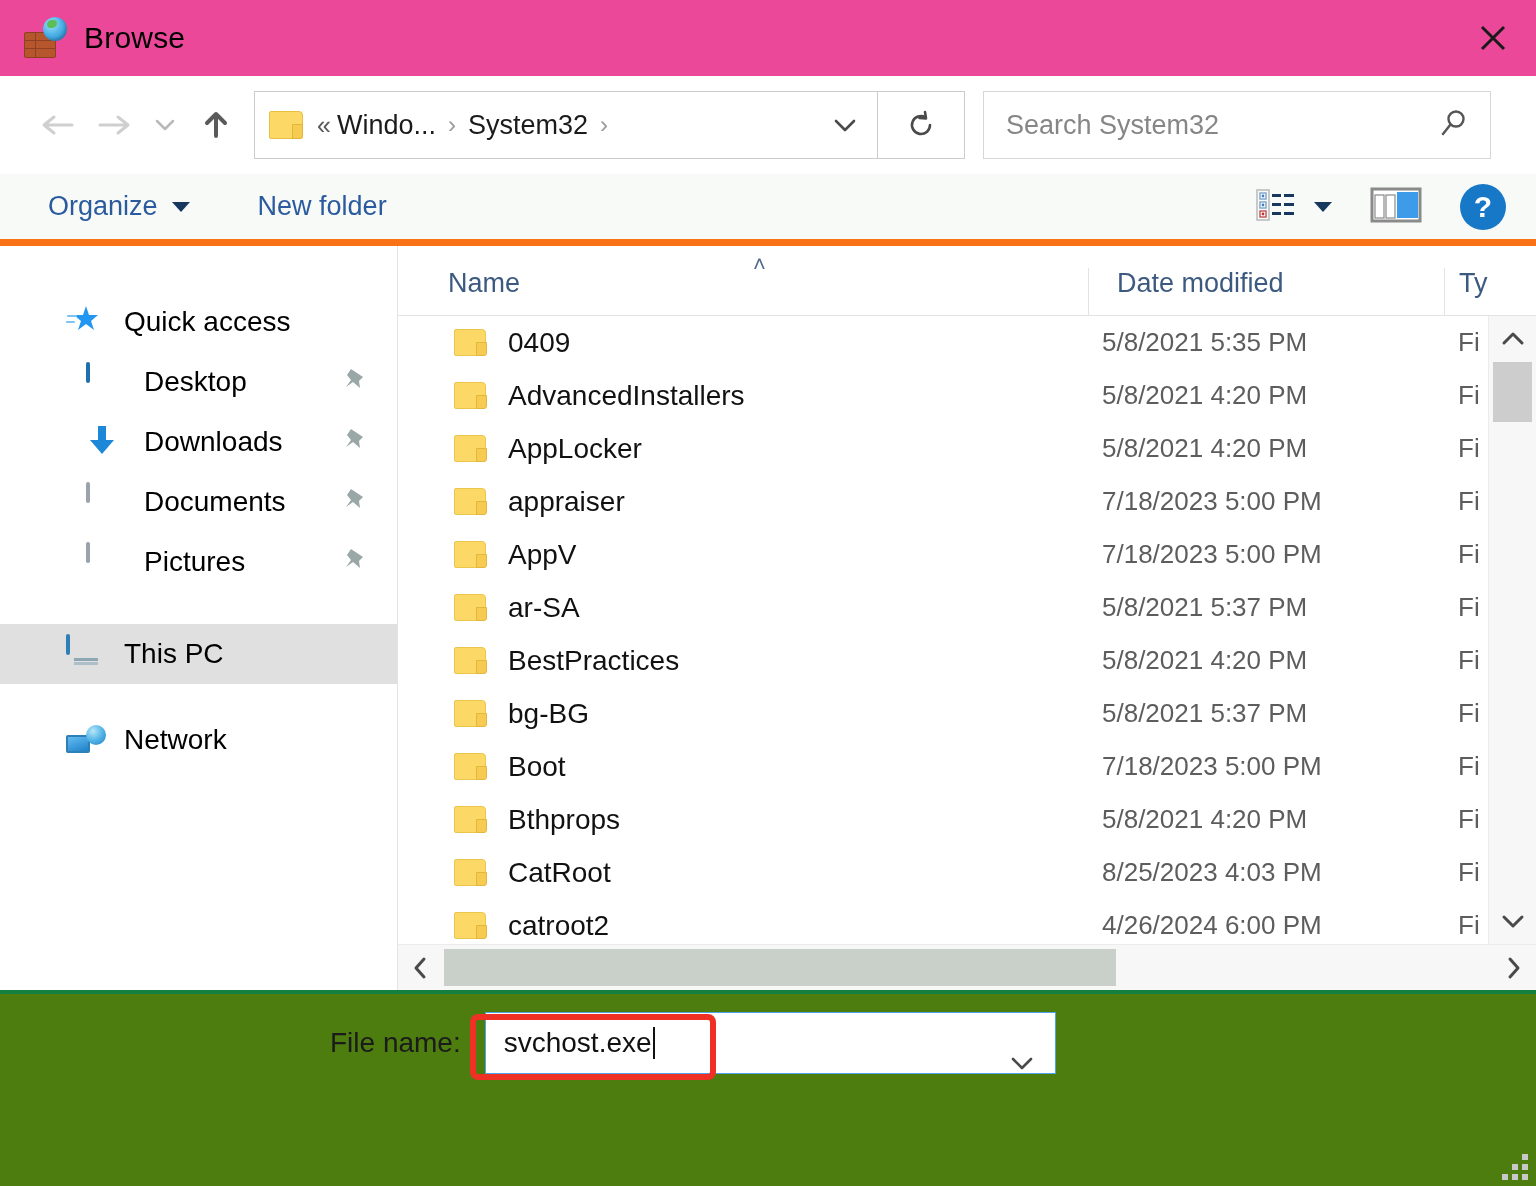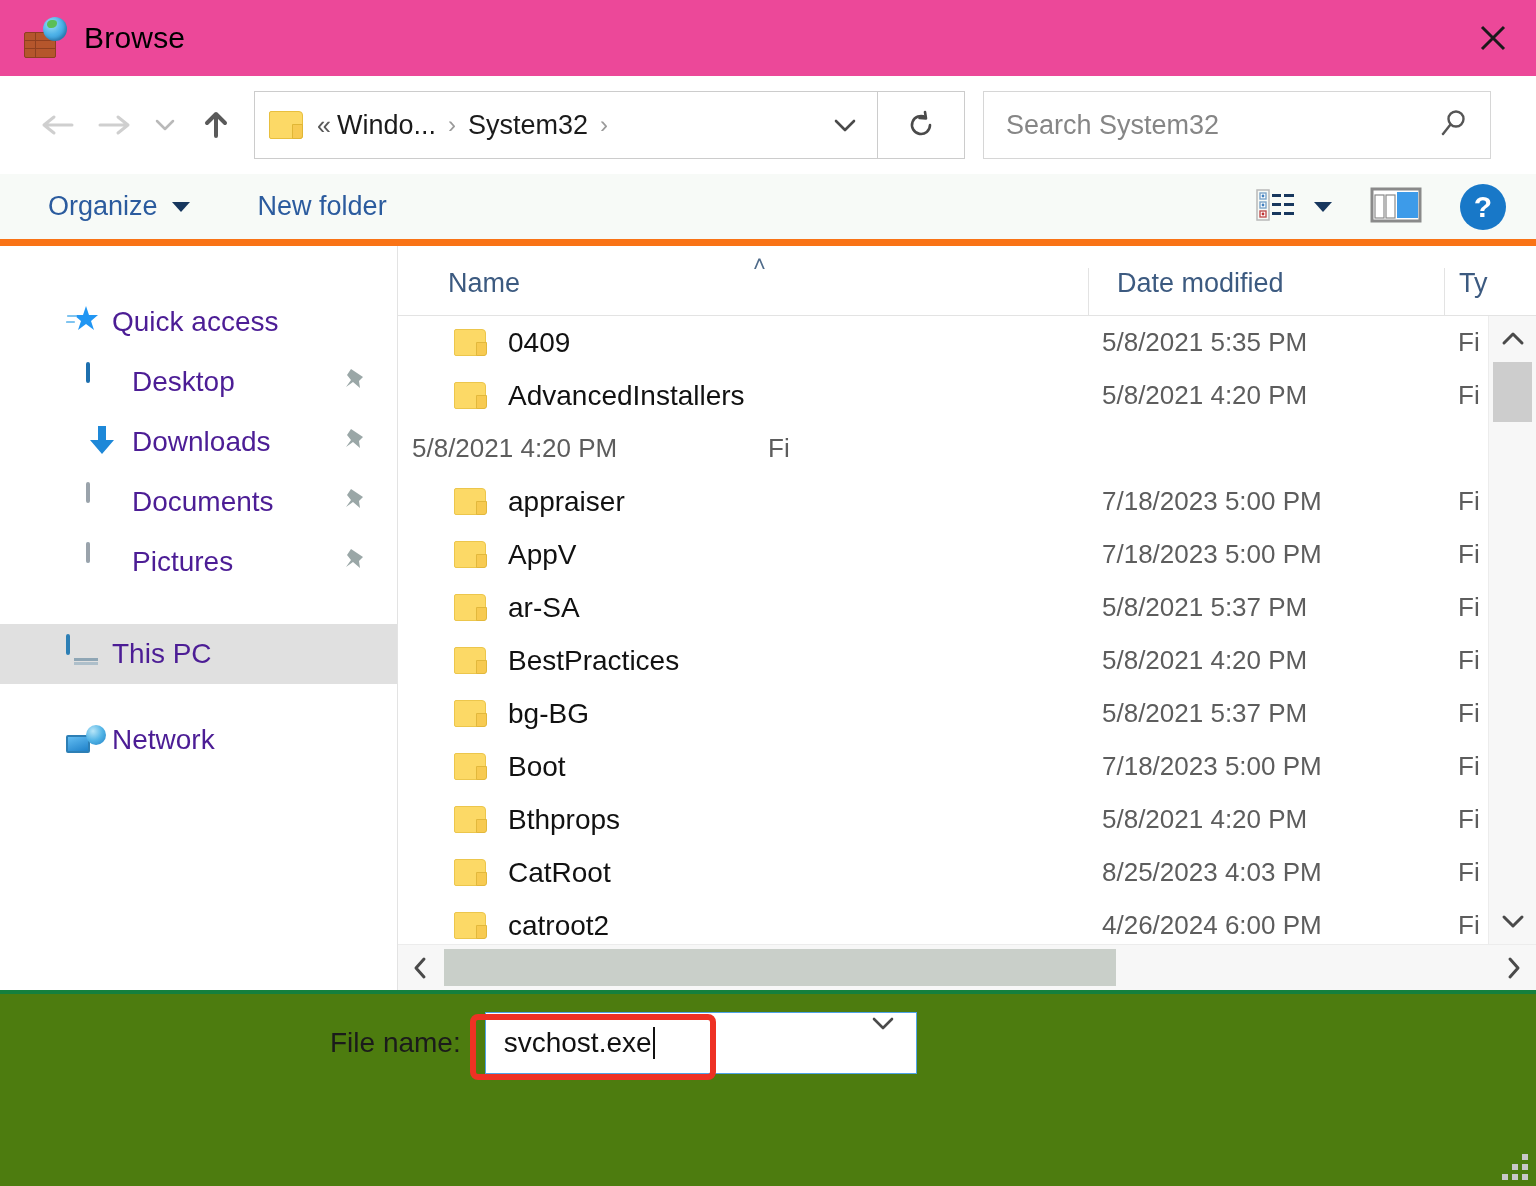--- a/index.html
+++ b/index.html
@@ -156,21 +156,21 @@
     border-right: 1px solid #e3e3e3;
     padding-top: 46px; overflow: hidden;
   }
   .nav-item {
     height: 60px; display: flex; align-items: center;
     padding-left: 66px; cursor: pointer; position: relative;
   }
   .nav-item.root { padding-left: 66px; }
   .nav-item.child { padding-left: 86px; }
   .nav-item.selected { background: #e0e0e0; }
-  .nav-label { font-size: 28px; color: #4c1d95; margin-left: 6px; white-space: nowrap; }
+  .nav-label { font-size: 28px; color: #000000; margin-left: 18px; white-space: nowrap; }
   .nav-ico { width: 40px; flex: 0 0 40px; height: 36px; position: relative; }
   .pin {
     position: absolute; right: 26px; top: 50%; transform: translateY(-50%);
     color: #9aa7a7;
   }
   .ico-monitor {
     width: 36px; height: 26px; background: linear-gradient(160deg,#4eb3ef,#1d7fc7);
     border: 2px solid #1d6fae; border-radius: 3px;
   }
   .ico-doc {
@@ -285,23 +285,23 @@
   .footer {
     flex: 0 0 196px; background: #4d7c0f;
     border-top: 4px solid #15803d; position: relative;
   }
   .fn-row {
     display: flex; align-items: center; height: 98px; padding-left: 330px;
   }
   .fn-label { font-size: 28px; color: #1b1b1b; white-space: nowrap; }
   .fn-combo {
     position: relative; margin-left: 24px;
-    width: 432px; height: 62px;
+    width: 571px; height: 62px;
     border: 1px solid #4ea3e8; background: #ffffff;
-    display: flex; align-items: flex-start;
+    display: flex; align-items: flex-end;
   }
   .fn-input {
     flex: 1 1 auto; height: 100%; display: flex; align-items: center;
     padding-left: 18px; font-size: 28px; color: #111111;
   }
   .caret-bar {
     display: inline-block; width: 2px; height: 32px; background: #111111;
     margin-left: 1px;
   }
   .fn-chevron {
@@ -531,20 +531,24 @@
         </div>
         <div class="row">
           <div class="row-name">
             <span class="row-folder"></span>
             <span class="row-text">AdvancedInstallers</span>
           </div>
           <div class="row-date">5/8/2021 4:20 PM</div>
           <div class="row-type">Fi</div>
         </div>
         <div class="row">
+          <div class="row-name">
+            <span class="row-folder"></span>
+            <span class="row-text">AppLocker</span>
+          </div>
           <div class="row-date">5/8/2021 4:20 PM</div>
           <div class="row-type">Fi</div>
         </div>
         <div class="row">
           <div class="row-name">
             <span class="row-folder"></span>
             <span class="row-text">appraiser</span>
           </div>
           <div class="row-date">7/18/2023 5:00 PM</div>
           <div class="row-type">Fi</div>

